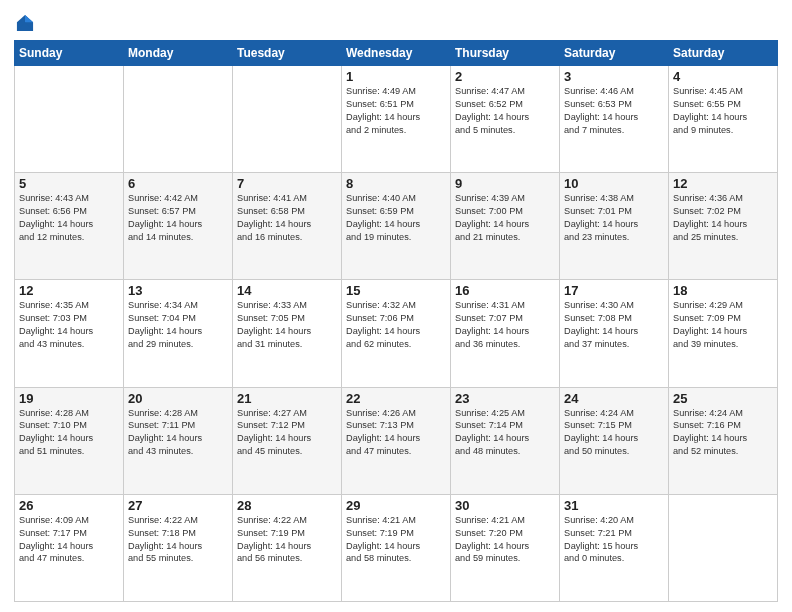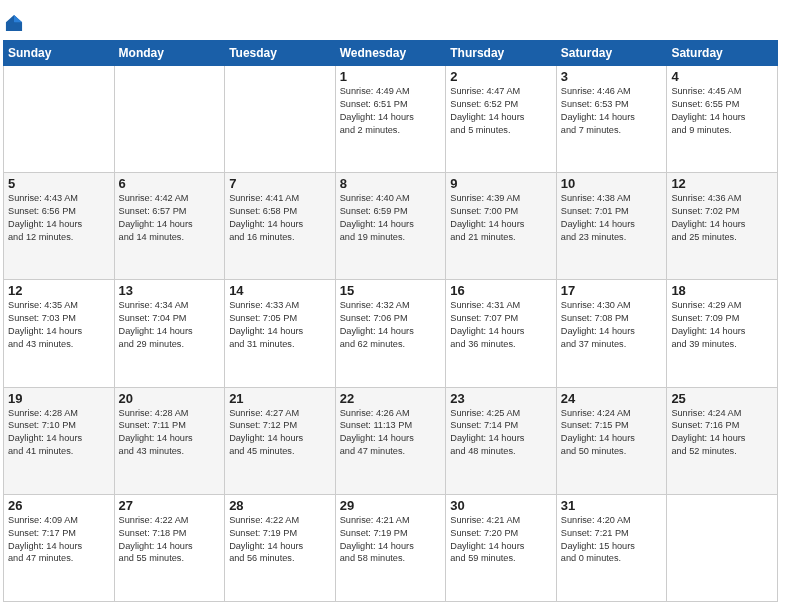--- a/index.html
+++ b/index.html
@@ -6,21 +6,21 @@
     body {
       width: 792px;
       height: 612px;
       font-family: Arial, sans-serif;
       background: #fff;
       overflow: hidden;
     }
     .page {
       width: 792px;
       height: 612px;
-      padding: 12px 14px 10px 3px;
+      padding: 12px 14px 10px 14px;
       display: flex;
       flex-direction: column;
     }
     .header {
       display: flex;
       justify-content: space-between;
       align-items: flex-start;
       margin-bottom: 6px;
     }
     .logo {
@@ -206,33 +206,33 @@
             <div class="day-info"><span>Sunrise: 4:30 AM</span><br><span>Sunset: 7:08 PM</span><br><span>Daylight: 14 hours</span><br><span>and 37 minutes.</span></div>
           </td>
           <td>
             <span class="day-num">18</span>
             <div class="day-info"><span>Sunrise: 4:29 AM</span><br><span>Sunset: 7:09 PM</span><br><span>Daylight: 14 hours</span><br><span>and 39 minutes.</span></div>
           </td>
         </tr>
         <tr>
           <td>
             <span class="day-num">19</span>
-            <div class="day-info"><span>Sunrise: 4:28 AM</span><br><span>Sunset: 7:10 PM</span><br><span>Daylight: 14 hours</span><br><span>and 41 minutes.</span></div>
+            <div class="day-info"><span>Sunrise: 4:28 AM</span><br><span>Sunset: 7:10 PM</span><br><span>Daylight: 14 hours</span><br><span>and 51 minutes.</span></div>
           </td>
           <td>
             <span class="day-num">20</span>
             <div class="day-info"><span>Sunrise: 4:28 AM</span><br><span>Sunset: 7:11 PM</span><br><span>Daylight: 14 hours</span><br><span>and 43 minutes.</span></div>
           </td>
           <td>
             <span class="day-num">21</span>
             <div class="day-info"><span>Sunrise: 4:27 AM</span><br><span>Sunset: 7:12 PM</span><br><span>Daylight: 14 hours</span><br><span>and 45 minutes.</span></div>
           </td>
           <td>
             <span class="day-num">22</span>
-            <div class="day-info"><span>Sunrise: 4:26 AM</span><br><span>Sunset: 11:13 PM</span><br><span>Daylight: 14 hours</span><br><span>and 47 minutes.</span></div>
+            <div class="day-info"><span>Sunrise: 4:26 AM</span><br><span>Sunset: 7:13 PM</span><br><span>Daylight: 14 hours</span><br><span>and 47 minutes.</span></div>
           </td>
           <td>
             <span class="day-num">23</span>
             <div class="day-info"><span>Sunrise: 4:25 AM</span><br><span>Sunset: 7:14 PM</span><br><span>Daylight: 14 hours</span><br><span>and 48 minutes.</span></div>
           </td>
           <td>
             <span class="day-num">24</span>
             <div class="day-info"><span>Sunrise: 4:24 AM</span><br><span>Sunset: 7:15 PM</span><br><span>Daylight: 14 hours</span><br><span>and 50 minutes.</span></div>
           </td>
           <td>

